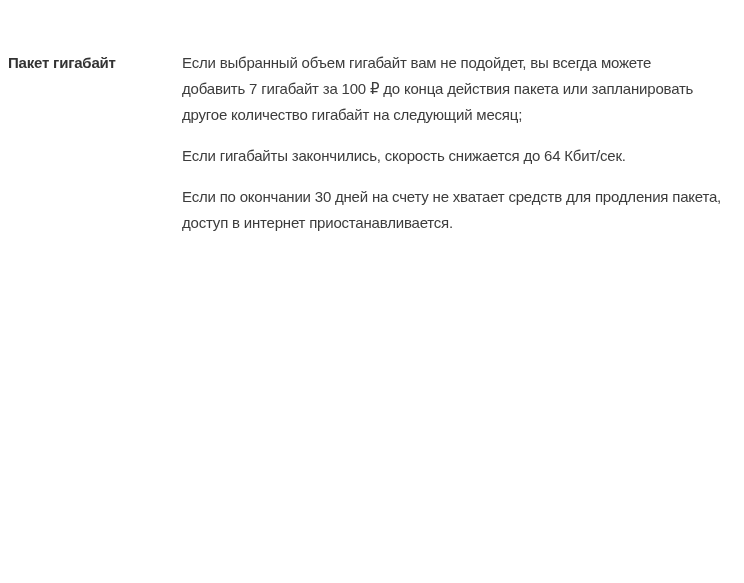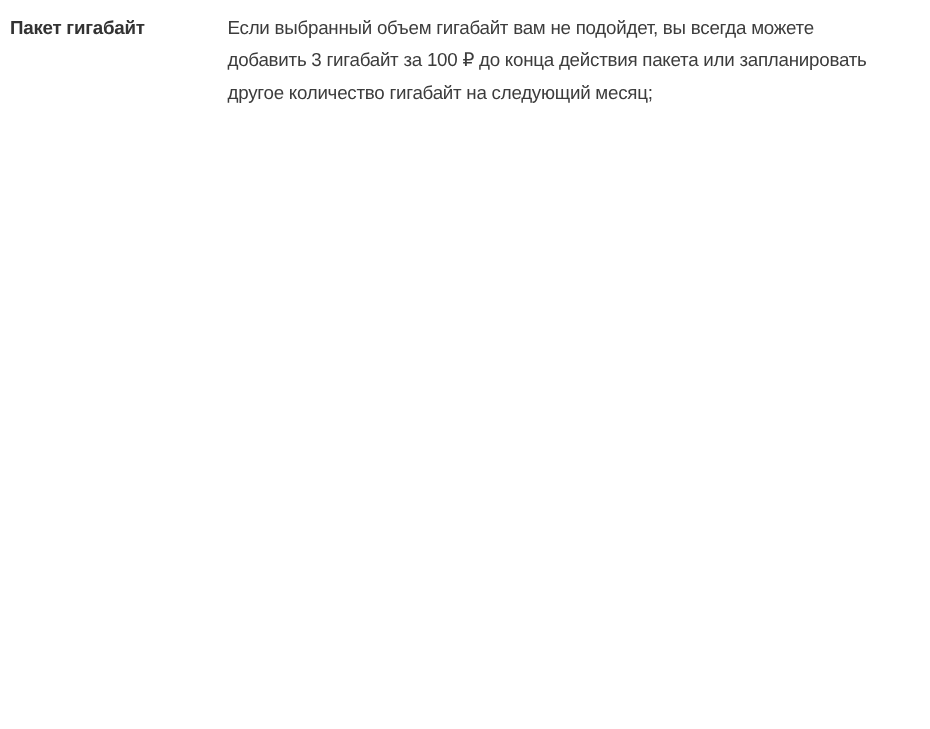--- a/index.html
+++ b/index.html
@@ -12,20 +12,21 @@
     height: 583px;
     overflow: hidden;
     font-family: "Liberation Sans", "DejaVu Sans", sans-serif;
     -webkit-font-smoothing: antialiased;
   }
   .layout {
     display: flex;
     padding: 10px 0 0 8px;
     box-sizing: border-box;
     width: 744px;
+    margin-top: 40px;
   }
   .label-col {
     width: 174px;
     flex: 0 0 174px;
   }
   .content-col {
     flex: 1 1 auto;
     max-width: 556px;
   }
   .row-label {
@@ -57,16 +58,19 @@
 </style>
 </head>
 <body>
 
 <div class="layout">
   <div class="label-col">
     <h3 class="row-label">Пакет гигабайт</h3>
   </div>
   <div class="content-col">
     <p class="para">Если выбранный объем гигабайт вам не подойдет, вы всегда можете
-добавить 3 гигабайт за 100 ₽ до конца действия пакета или запланировать
+добавить 7 гигабайт за 100 ₽ до конца действия пакета или запланировать
 другое количество гигабайт на следующий месяц;</p>
+    <p class="para">Если гигабайты закончились, скорость снижается до 64 Кбит/сек.</p>
+    <p class="para">Если по окончании 30 дней на счету не хватает средств для продления пакета,
+доступ в интернет приостанавливается.</p>
   </div>
 </div>
 
 </body></html>

